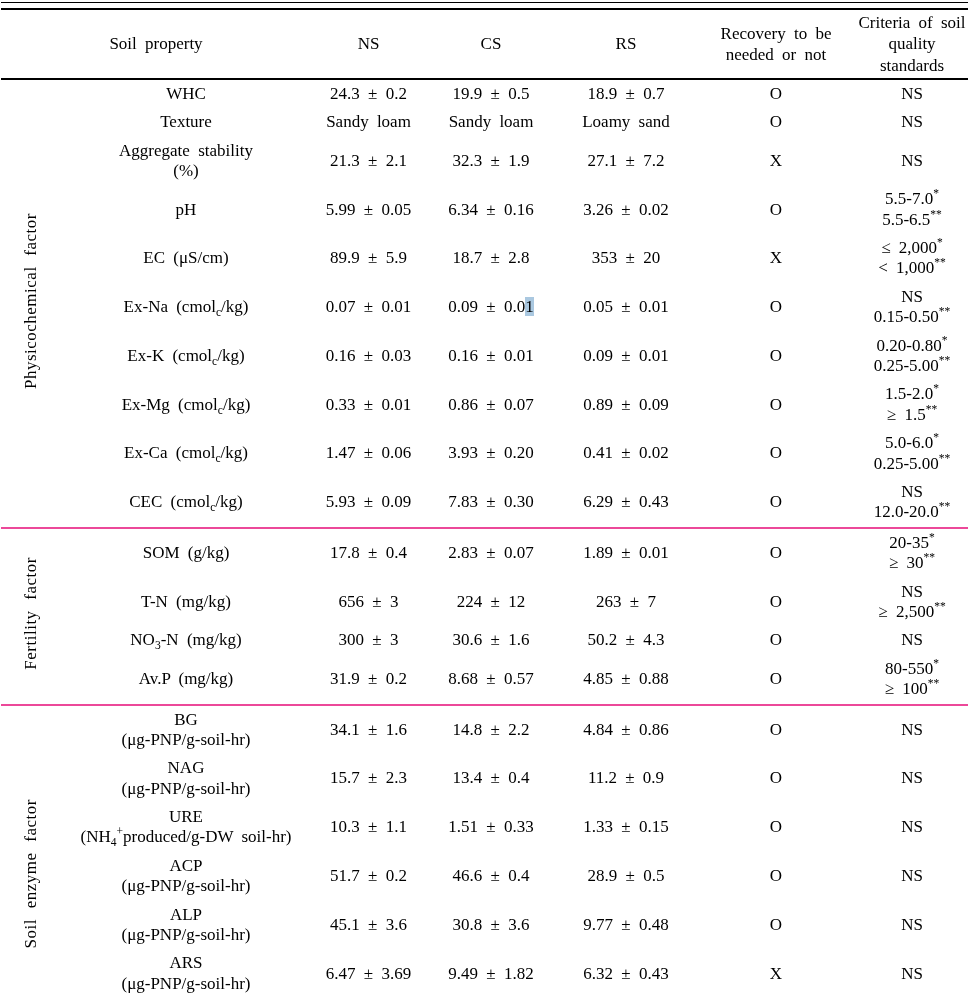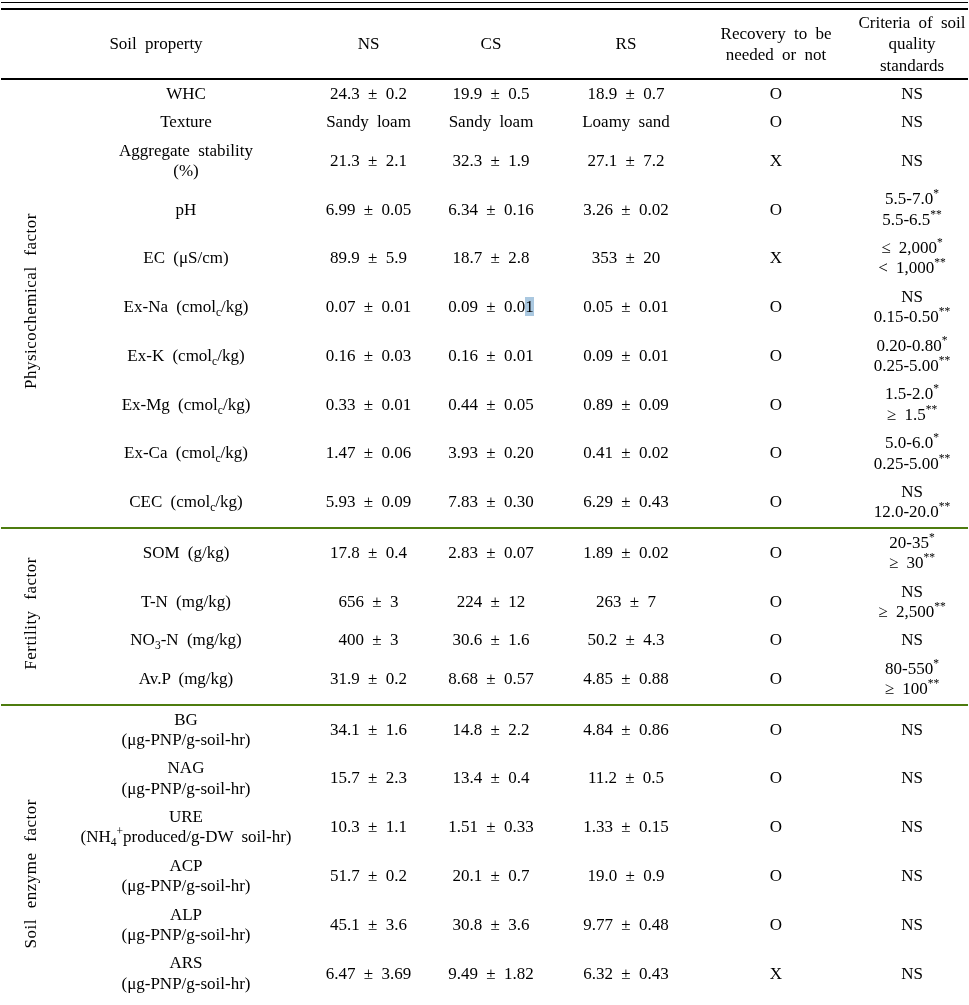--- a/index.html
+++ b/index.html
@@ -35,21 +35,21 @@
     padding: 2px 0;
   }
   tbody td {
     font-size: 17px;
     text-align: center;
     vertical-align: middle;
     line-height: 1.2;
     padding: 4px 2px;
     word-spacing: 4px;
   }
-  tr.group-start td { border-top: 2px solid #4d7c0f; }
+  tr.group-start td { border-top: 2px solid #ec4899; }
   td.group-cell {
     padding: 0;
   }
   .rotated {
     display: inline-block;
     writing-mode: vertical-rl;
     transform: rotate(180deg);
     white-space: nowrap;
     font-size: 17px;
     word-spacing: 6px;
@@ -106,21 +106,21 @@
         <tr>
     <td>Aggregate stability<br>(%)</td>
     <td>21.3 ± 2.1</td>
     <td>32.3 ± 1.9</td>
     <td>27.1 ± 7.2</td>
     <td>X</td>
     <td>NS</td>
   </tr>
         <tr>
     <td>pH</td>
-    <td>6.99 ± 0.05</td>
+    <td>5.99 ± 0.05</td>
     <td>6.34 ± 0.16</td>
     <td>3.26 ± 0.02</td>
     <td>O</td>
     <td>5.5-7.0<sup>*</sup><br>5.5-6.5<sup>**</sup></td>
   </tr>
         <tr>
     <td>EC (μS/cm)</td>
     <td>89.9 ± 5.9</td>
     <td>18.7 ± 2.8</td>
     <td>353 ± 20</td>
@@ -139,21 +139,21 @@
     <td>Ex-K (cmol<sub>c</sub>/kg)</td>
     <td>0.16 ± 0.03</td>
     <td>0.16 ± 0.01</td>
     <td>0.09 ± 0.01</td>
     <td>O</td>
     <td>0.20-0.80<sup>*</sup><br>0.25-5.00<sup>**</sup></td>
   </tr>
         <tr>
     <td>Ex-Mg (cmol<sub>c</sub>/kg)</td>
     <td>0.33 ± 0.01</td>
-    <td>0.44 ± 0.05</td>
+    <td>0.86 ± 0.07</td>
     <td>0.89 ± 0.09</td>
     <td>O</td>
     <td>1.5-2.0<sup>*</sup><br>≥ 1.5<sup>**</sup></td>
   </tr>
         <tr>
     <td>Ex-Ca (cmol<sub>c</sub>/kg)</td>
     <td>1.47 ± 0.06</td>
     <td>3.93 ± 0.20</td>
     <td>0.41 ± 0.02</td>
     <td>O</td>
@@ -165,35 +165,35 @@
     <td>7.83 ± 0.30</td>
     <td>6.29 ± 0.43</td>
     <td>O</td>
     <td>NS<br>12.0-20.0<sup>**</sup></td>
   </tr>
         <tr class="group-start">
     <td class="group-cell" rowspan="4"><span class="rotated">Fertility factor</span></td>
           <td>SOM (g/kg)</td>
     <td>17.8 ± 0.4</td>
     <td>2.83 ± 0.07</td>
-    <td>1.89 ± 0.02</td>
+    <td>1.89 ± 0.01</td>
     <td>O</td>
     <td>20-35<sup>*</sup><br>≥ 30<sup>**</sup></td>
   </tr>
         <tr>
     <td>T-N (mg/kg)</td>
     <td>656 ± 3</td>
     <td>224 ± 12</td>
     <td>263 ± 7</td>
     <td>O</td>
     <td>NS<br>≥ 2,500<sup>**</sup></td>
   </tr>
         <tr>
     <td>NO<sub>3</sub>-N (mg/kg)</td>
-    <td>400 ± 3</td>
+    <td>300 ± 3</td>
     <td>30.6 ± 1.6</td>
     <td>50.2 ± 4.3</td>
     <td>O</td>
     <td>NS</td>
   </tr>
         <tr>
     <td>Av.P (mg/kg)</td>
     <td>31.9 ± 0.2</td>
     <td>8.68 ± 0.57</td>
     <td>4.85 ± 0.88</td>
@@ -206,37 +206,37 @@
     <td>34.1 ± 1.6</td>
     <td>14.8 ± 2.2</td>
     <td>4.84 ± 0.86</td>
     <td>O</td>
     <td>NS</td>
   </tr>
         <tr>
     <td>NAG<br>(μg-PNP/g-soil-hr)</td>
     <td>15.7 ± 2.3</td>
     <td>13.4 ± 0.4</td>
-    <td>11.2 ± 0.5</td>
+    <td>11.2 ± 0.9</td>
     <td>O</td>
     <td>NS</td>
   </tr>
         <tr>
     <td>URE<br>(NH<sub>4</sub><sup>+</sup>produced/g-DW soil-hr)</td>
     <td>10.3 ± 1.1</td>
     <td>1.51 ± 0.33</td>
     <td>1.33 ± 0.15</td>
     <td>O</td>
     <td>NS</td>
   </tr>
         <tr>
     <td>ACP<br>(μg-PNP/g-soil-hr)</td>
     <td>51.7 ± 0.2</td>
-    <td>20.1 ± 0.7</td>
-    <td>19.0 ± 0.9</td>
+    <td>46.6 ± 0.4</td>
+    <td>28.9 ± 0.5</td>
     <td>O</td>
     <td>NS</td>
   </tr>
         <tr>
     <td>ALP<br>(μg-PNP/g-soil-hr)</td>
     <td>45.1 ± 3.6</td>
     <td>30.8 ± 3.6</td>
     <td>9.77 ± 0.48</td>
     <td>O</td>
     <td>NS</td>

